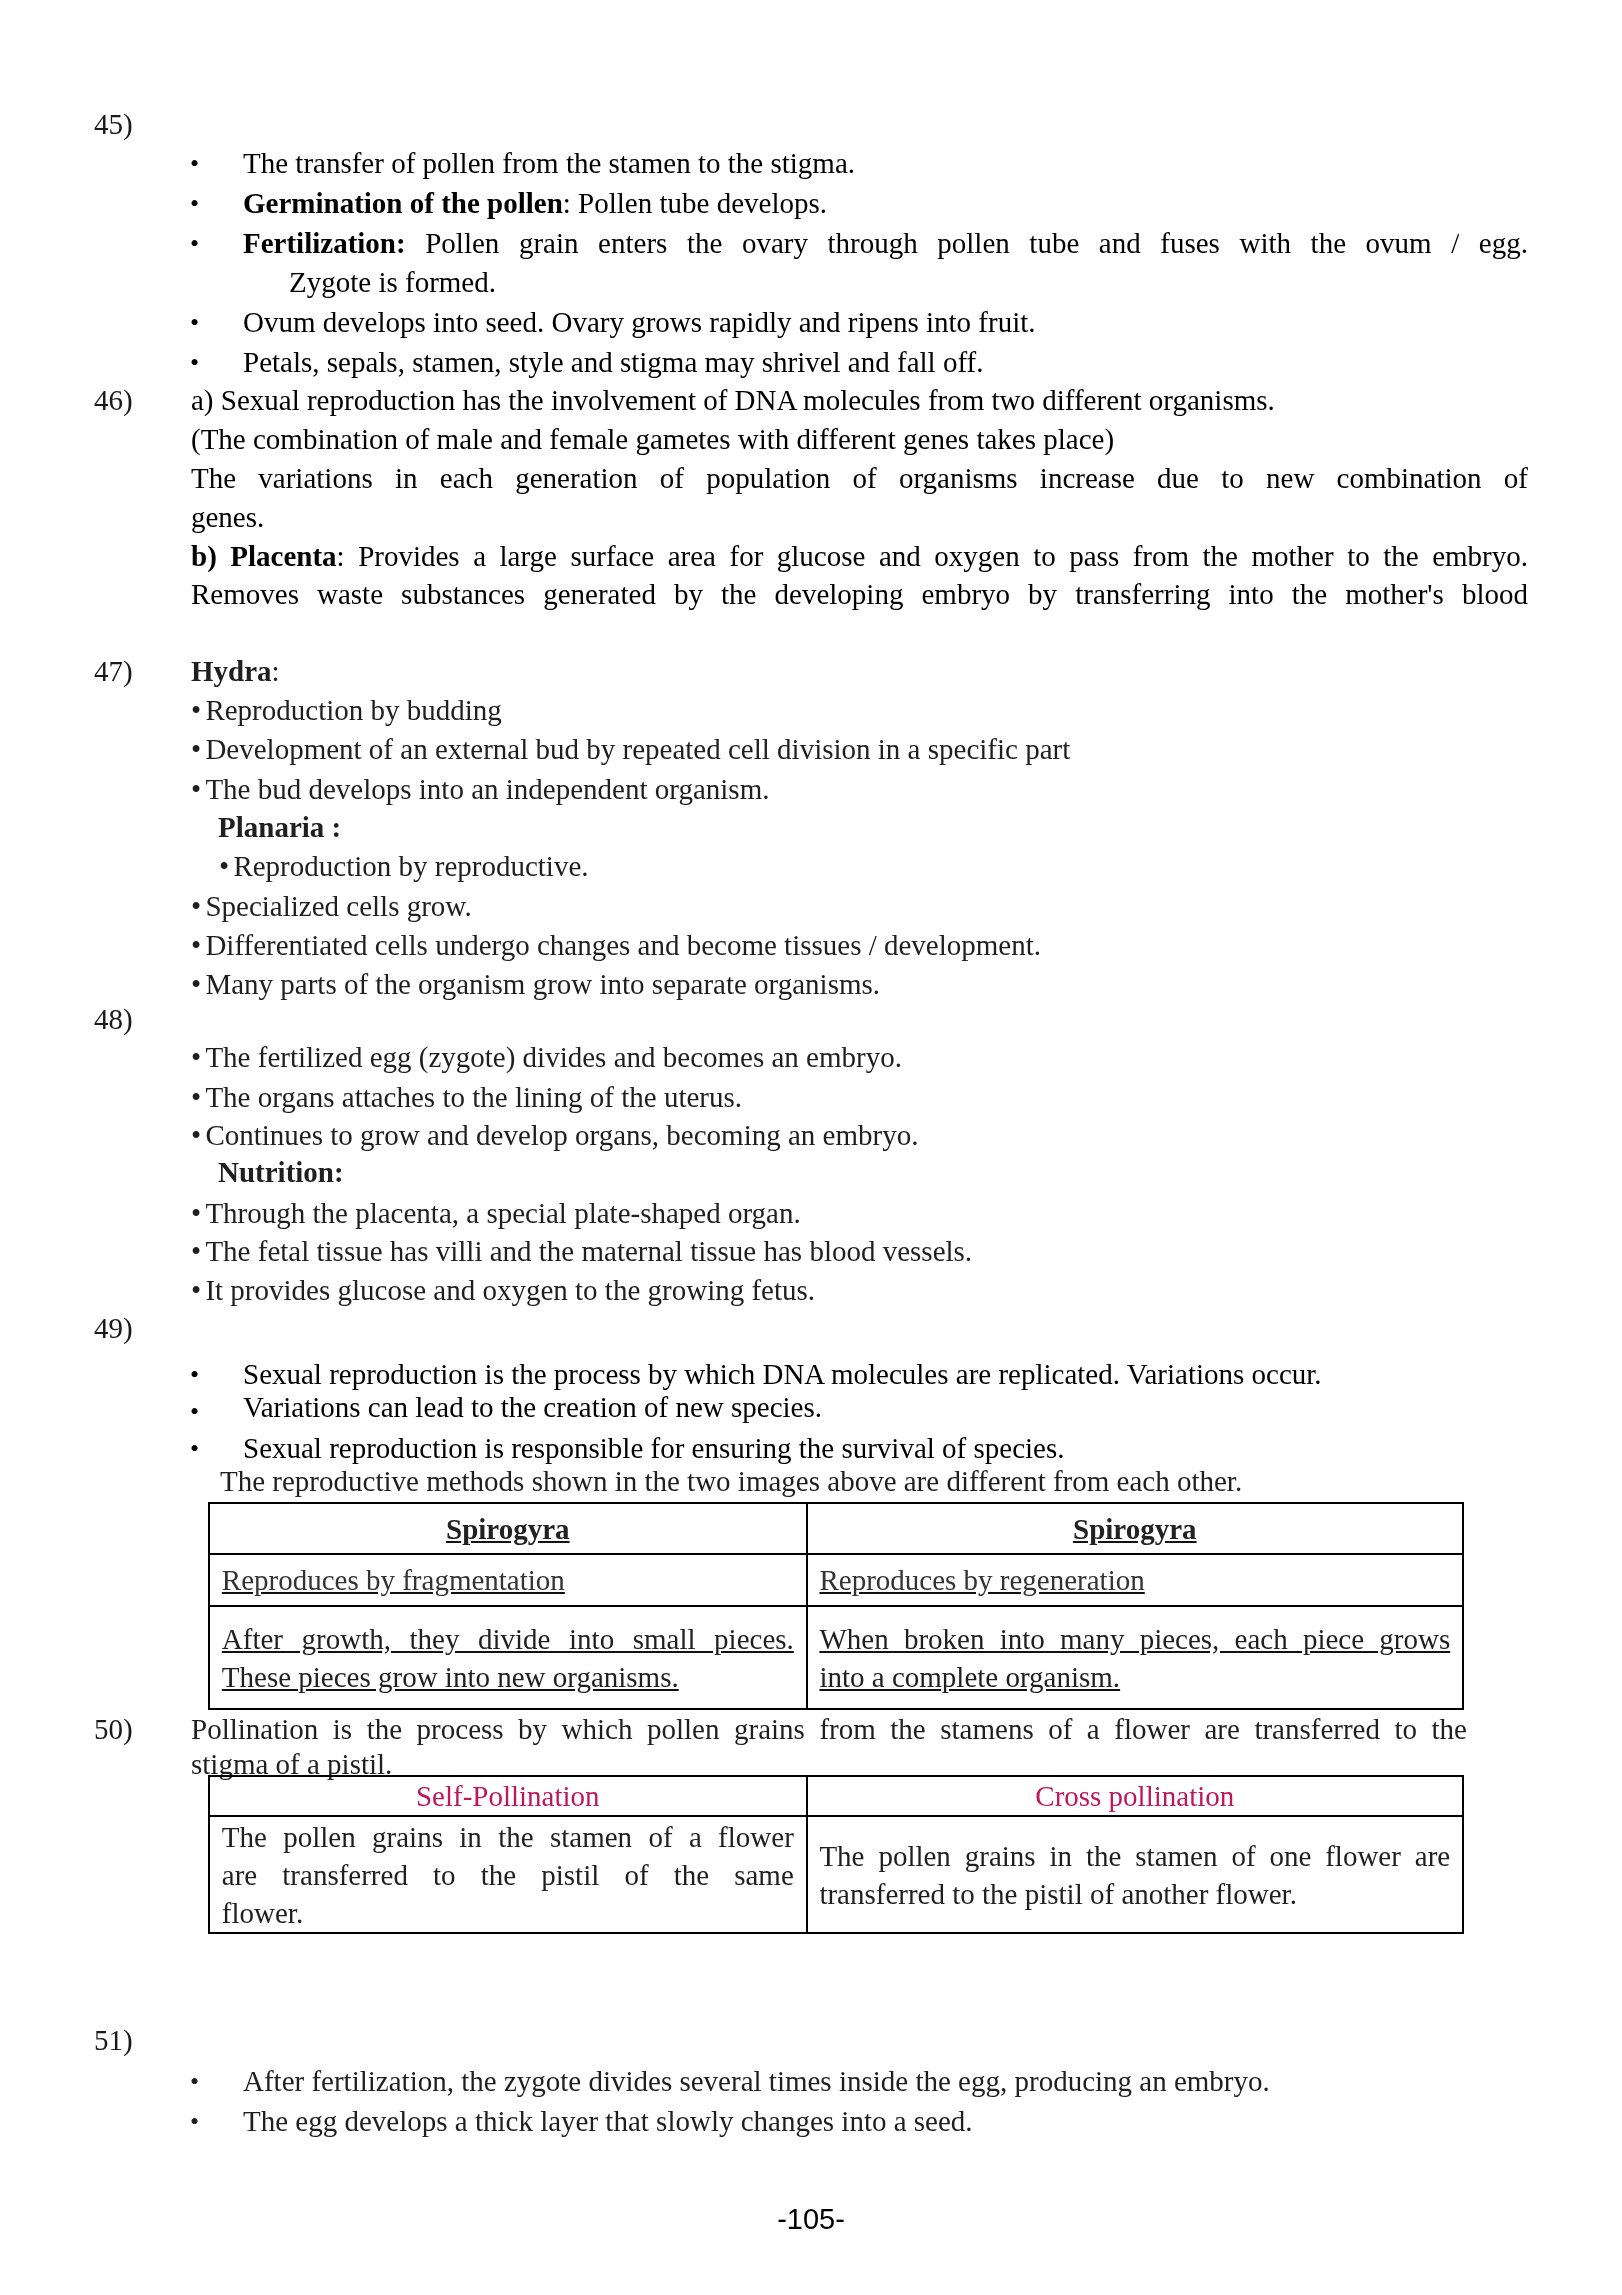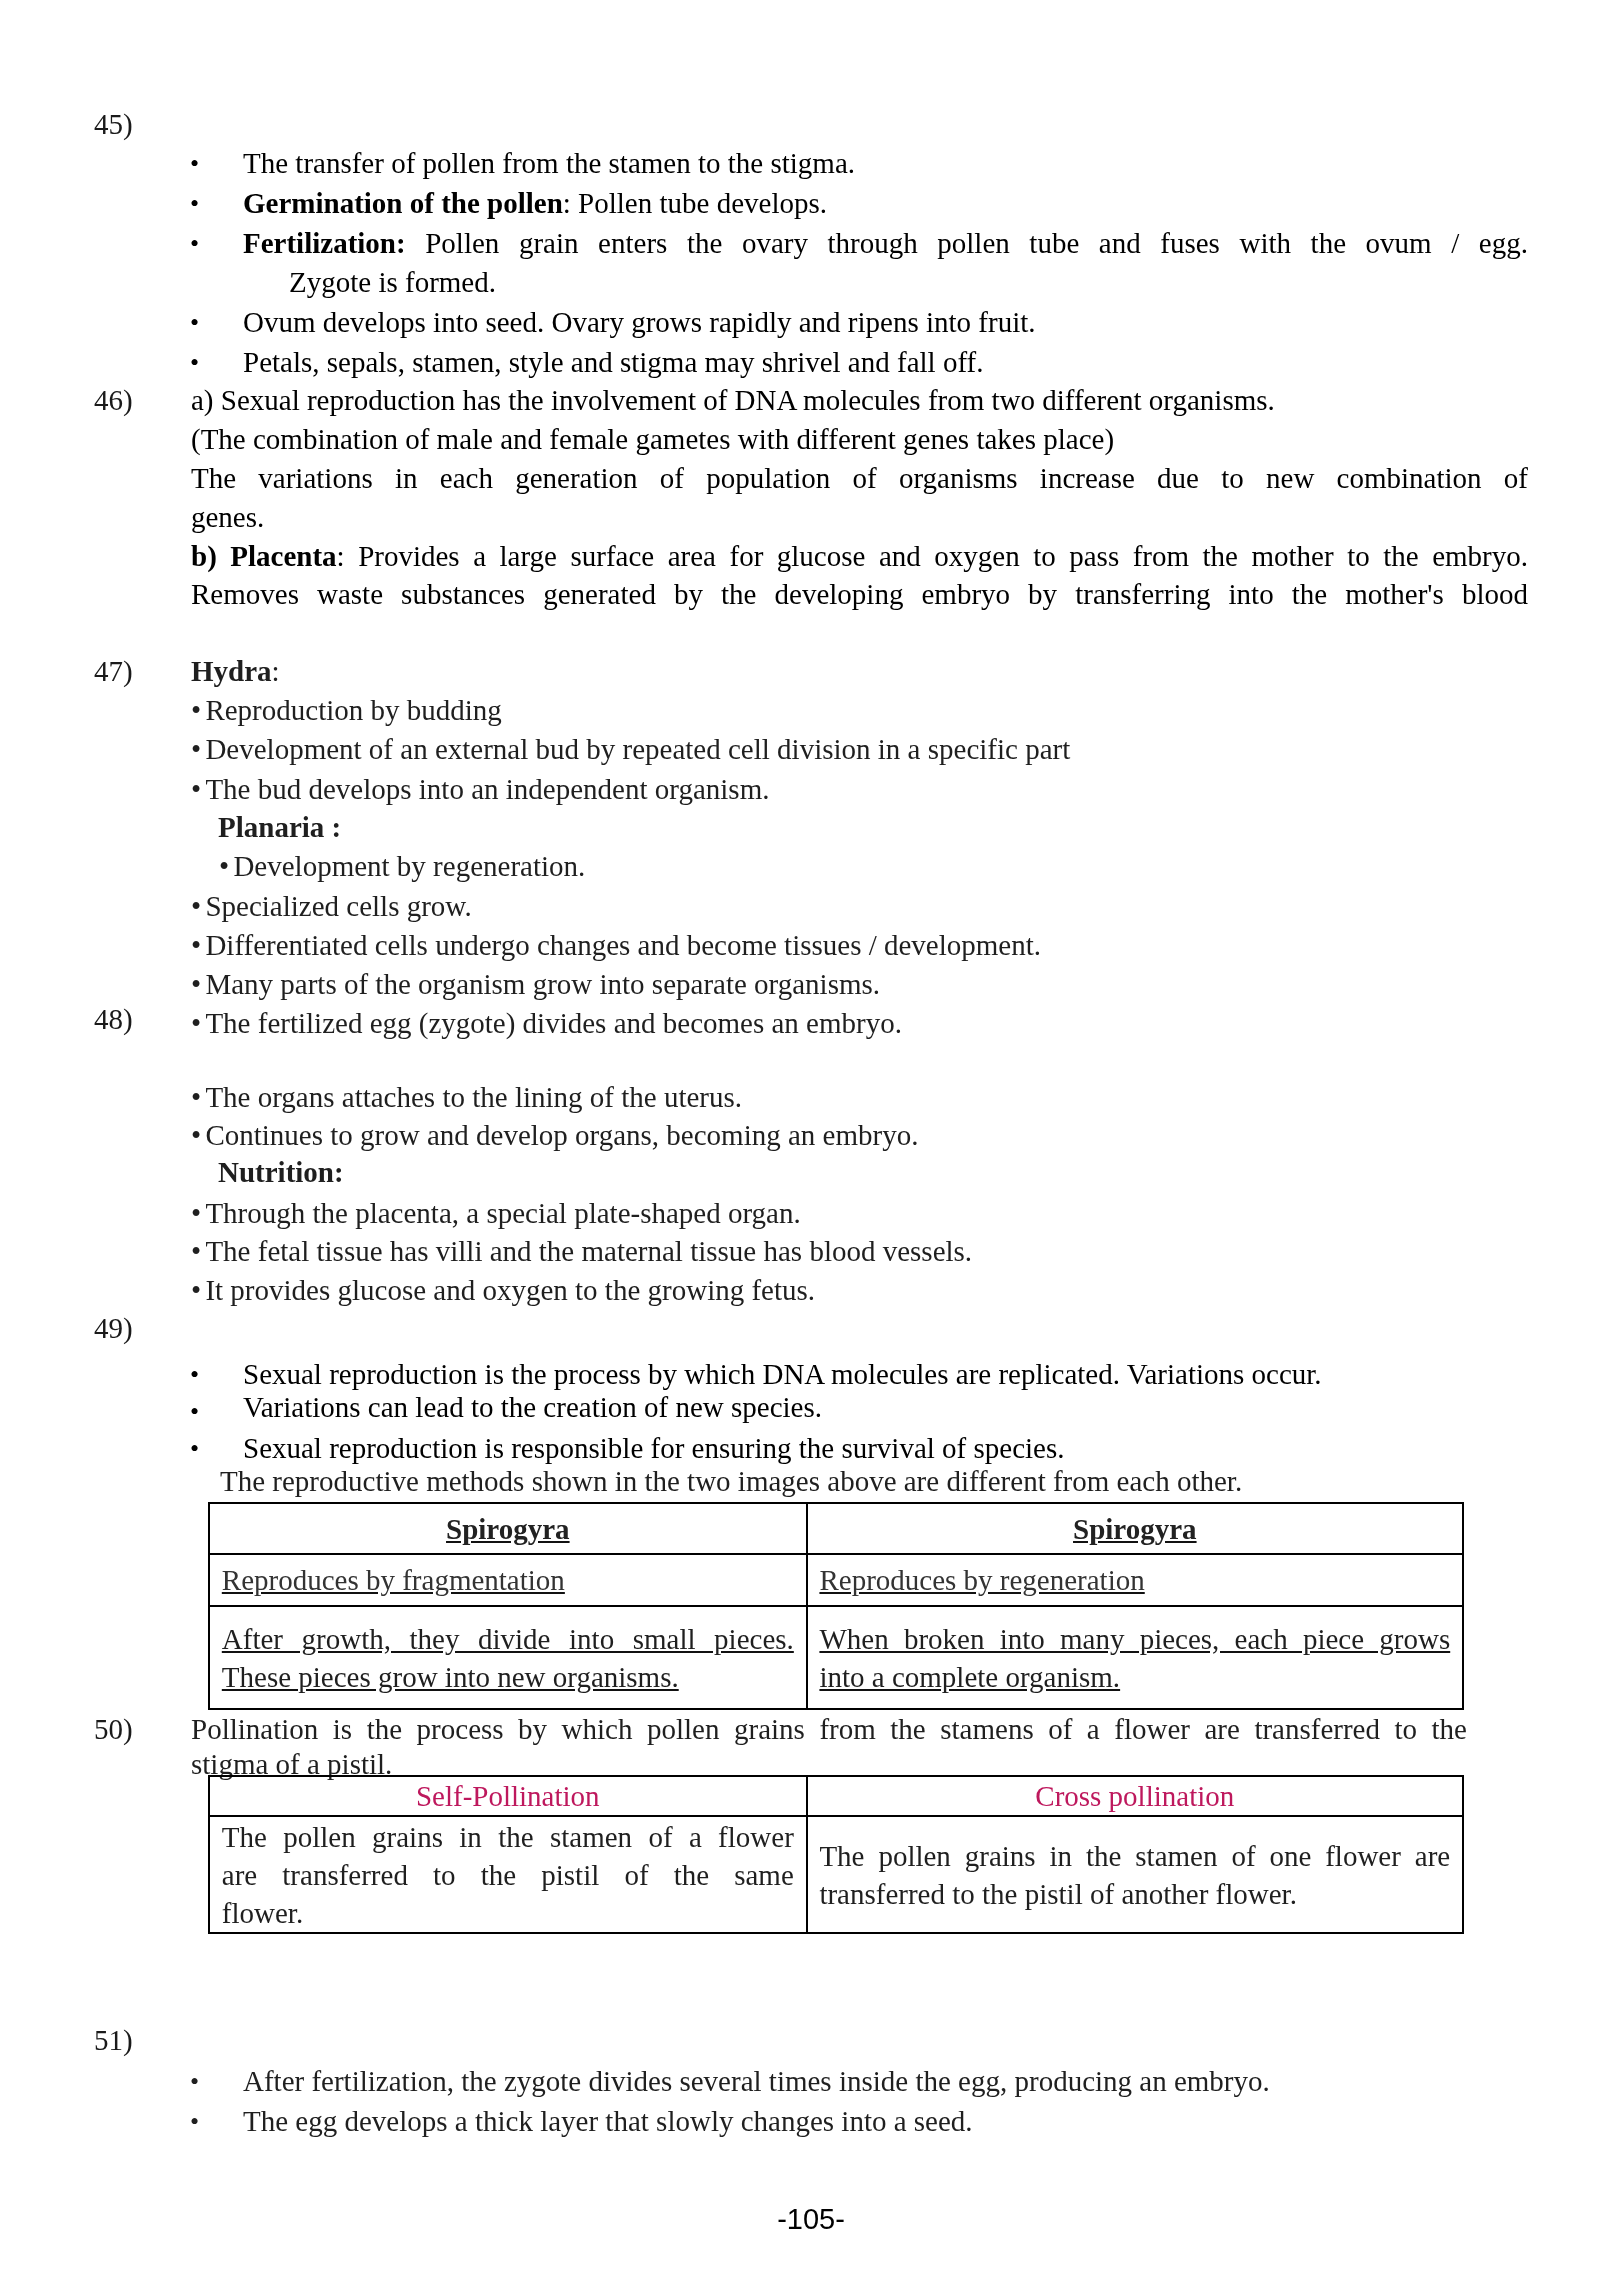--- a/index.html
+++ b/index.html
@@ -68,28 +68,28 @@
 <div class="abs t dark just" style="top:575px; left:191px; width:1337px;">Removes waste substances generated by the developing embryo by transferring into the mother's blood</div>
 
 <div class="abs num" style="top:652px;">47)</div>
 <div class="abs t soft" style="top:652px; left:191px;"><span class="bold">Hydra</span><span>:</span></div>
 
 <div class="abs t soft sbul" style="top:691px;"><span class="dot">•</span><span>Reproduction by budding</span></div>
 <div class="abs t soft sbul" style="top:730px;"><span class="dot">•</span><span>Development of an external bud by repeated cell division in a specific part</span></div>
 <div class="abs t soft sbul" style="top:770px;"><span class="dot">•</span><span>The bud develops into an independent organism.</span></div>
 
 <div class="abs t soft bold" style="top:808px; left:218px;">Planaria :</div>
-<div class="abs t soft" style="top:847px; left:219px;"><span class="dot" style="display:inline-block;width:14.4px;">•</span><span>Development by regeneration.</span></div>
+<div class="abs t soft" style="top:847px; left:219px;"><span class="dot" style="display:inline-block;width:14.4px;">•</span><span>Reproduction by reproductive.</span></div>
 
 <div class="abs t soft sbul" style="top:887px;"><span class="dot">•</span><span>Specialized cells grow.</span></div>
 <div class="abs t soft sbul" style="top:926px;"><span class="dot">•</span><span>Differentiated cells undergo changes and become tissues / development.</span></div>
 <div class="abs t soft sbul" style="top:965px;"><span class="dot">•</span><span>Many parts of the organism grow into separate organisms.</span></div>
 
 <div class="abs num" style="top:1000px;">48)</div>
-<div class="abs t soft sbul" style="top:1004px;"><span class="dot">•</span><span>The fertilized egg (zygote) divides and becomes an embryo.</span></div>
+<div class="abs t soft sbul" style="top:1038px;"><span class="dot">•</span><span>The fertilized egg (zygote) divides and becomes an embryo.</span></div>
 <div class="abs t soft sbul" style="top:1078px;"><span class="dot">•</span><span>The organs attaches to the lining of the uterus.</span></div>
 <div class="abs t soft sbul" style="top:1116px;"><span class="dot">•</span><span>Continues to grow and develop organs, becoming an embryo.</span></div>
 <div class="abs t soft bold" style="top:1153px; left:218px;">Nutrition:</div>
 <div class="abs t soft sbul" style="top:1194px;"><span class="dot">•</span><span>Through the placenta, a special plate-shaped organ.</span></div>
 <div class="abs t soft sbul" style="top:1232px;"><span class="dot">•</span><span>The fetal tissue has villi and the maternal tissue has blood vessels.</span></div>
 <div class="abs t soft sbul" style="top:1271px;"><span class="dot">•</span><span>It provides glucose and oxygen to the growing fetus.</span></div>
 
 <div class="abs num" style="top:1309px;">49)</div>
 <div class="abs t bullet b1 dark" style="top:1355px;">•</div>
 <div class="abs t bt1 dark" style="top:1355px;">Sexual reproduction is the process by which DNA molecules are replicated. Variations occur.</div>

